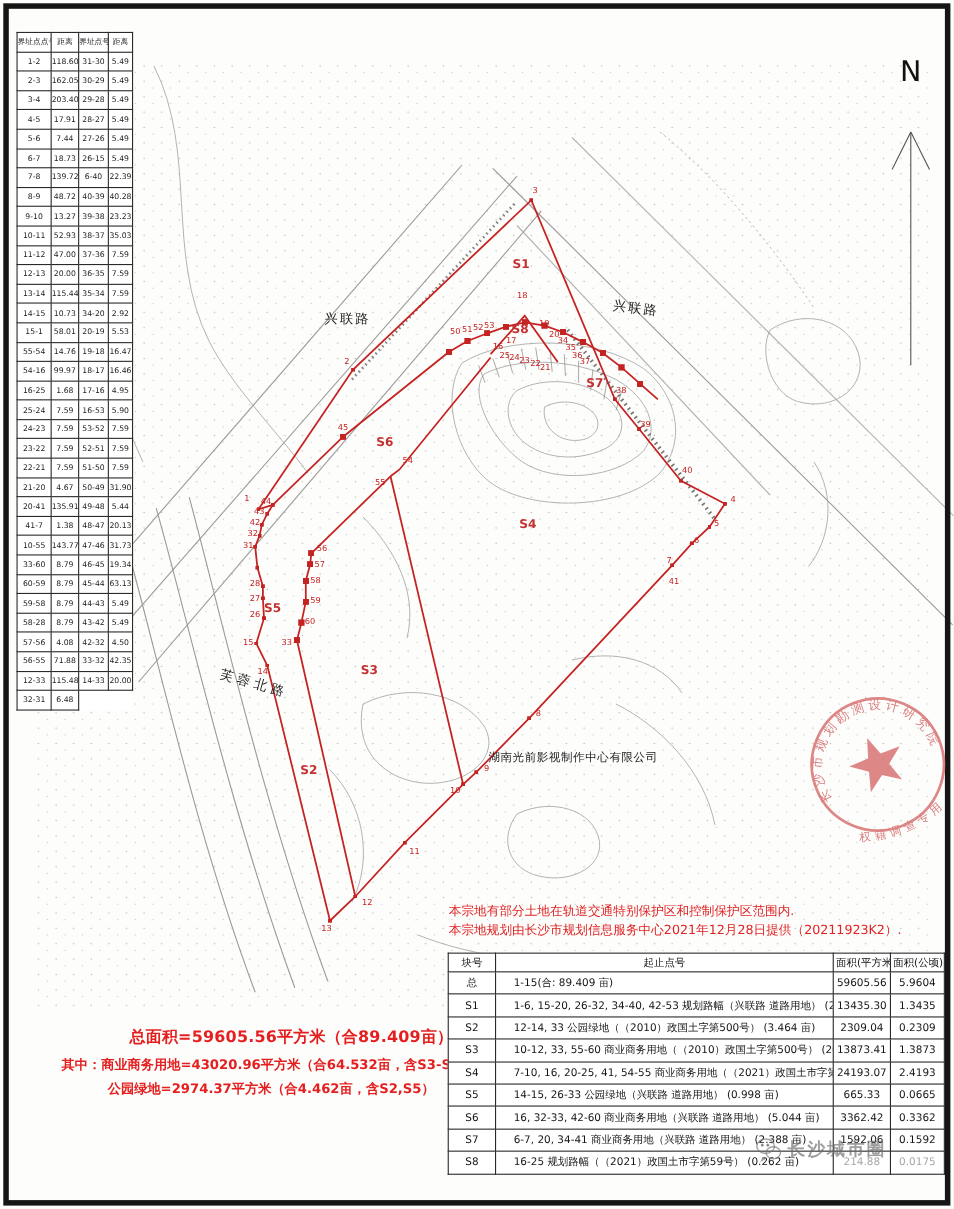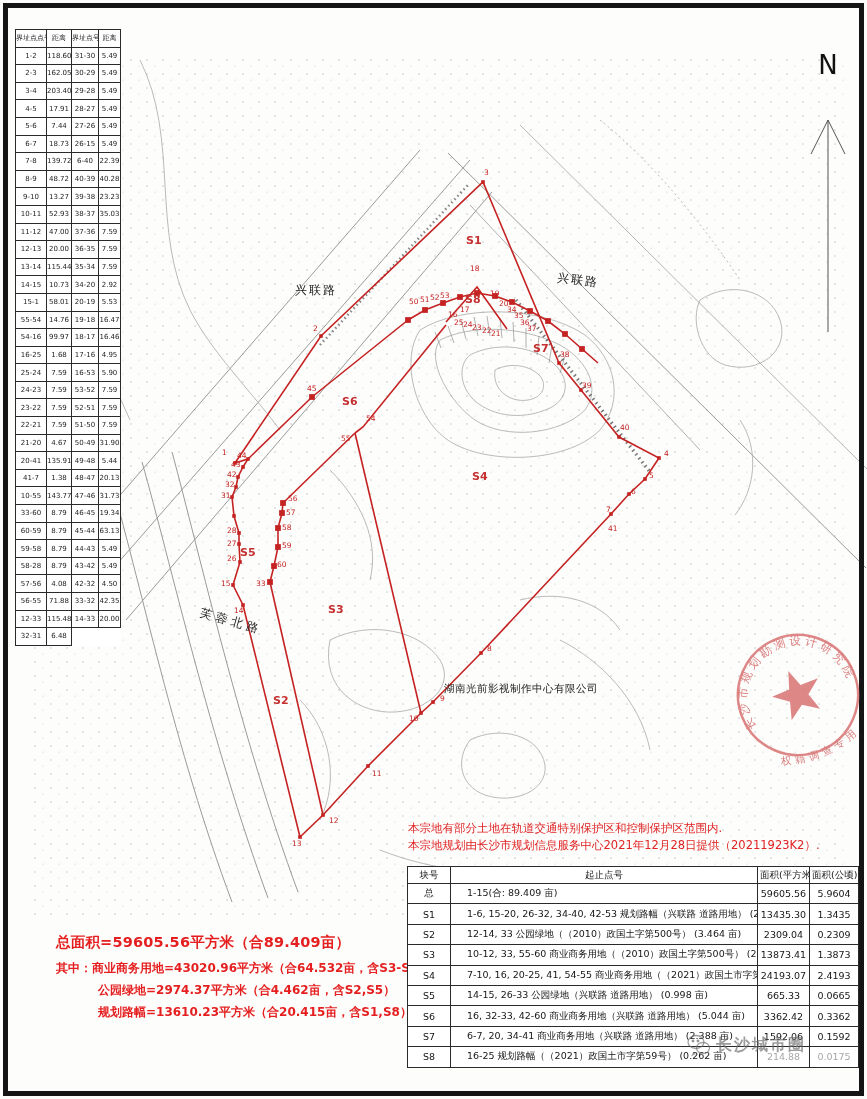--- a/index.html
+++ b/index.html
@@ -22,21 +22,21 @@
   #atable th{height:16px;}
   #atable td:nth-child(1),#atable th:nth-child(1){text-align:center;}
   #atable td:nth-child(2){text-align:left;padding-left:16px;}
   #atable td:nth-child(3),#atable td:nth-child(4){text-align:center;}
   #atable tr:last-child td:nth-child(3),#atable tr:last-child td:nth-child(4){opacity:.4;}
   
   #notes{position:absolute;left:408px;top:820px;z-index:3;color:#e02222;font-size:11.5px;
         font-weight:normal;line-height:17px;white-space:nowrap;}
   
   #summary{position:absolute;left:56px;top:933px;z-index:3;color:#e51f1f;font-weight:bold;white-space:nowrap;}
-  #summary .l1{font-size:14.5px;margin-bottom:5px;letter-spacing:.2px;}
+  #summary .l1{font-size:14.5px;margin-bottom:5px;letter-spacing:.2px;text-align:center;}
   #summary .l2{font-size:12px;line-height:22px;}
   #summary .ind{padding-left:42px;}
   
   .maplabel{position:absolute;z-index:2;color:#1d1d1d;white-space:nowrap;}
   #road-xl-left{left:295px;top:282px;font-size:12px;letter-spacing:2px;}
   #road-xl-right{left:557px;top:272px;font-size:12px;letter-spacing:2px;transform:rotate(7deg);}
   #road-furong{left:199px;top:613px;font-size:12px;letter-spacing:4px;transform:rotate(16deg);}
   #company{left:444px;top:682px;font-size:10.5px;letter-spacing:.5px;}
   
   #north{position:absolute;left:798px;top:40px;z-index:2;}
@@ -428,21 +428,20 @@
 
   <div id="notes">
     <div>本宗地有部分土地在轨道交通特别保护区和控制保护区范围内.</div>
     <div>本宗地规划由长沙市规划信息服务中心2021年12月28日提供（20211923K2）.</div>
   </div>
 
   <div id="summary">
     <div class="l1">总面积=59605.56平方米（合89.409亩）</div>
     <div class="l2">其中：商业商务用地=43020.96平方米（合64.532亩，含S3-S4,S6-S7）</div>
     <div class="l2 ind">公园绿地=2974.37平方米（合4.462亩，含S2,S5）</div>
-    <div class="l2 ind">规划路幅=13610.23平方米（合20.415亩，含S1,S8）</div>
   </div>
 
   <div id="atable-wrap">
     <table id="atable">
       <colgroup>
           <col style="width:43px">
           <col style="width:307px">
           <col style="width:52px">
           <col style="width:49px">
         </colgroup>

